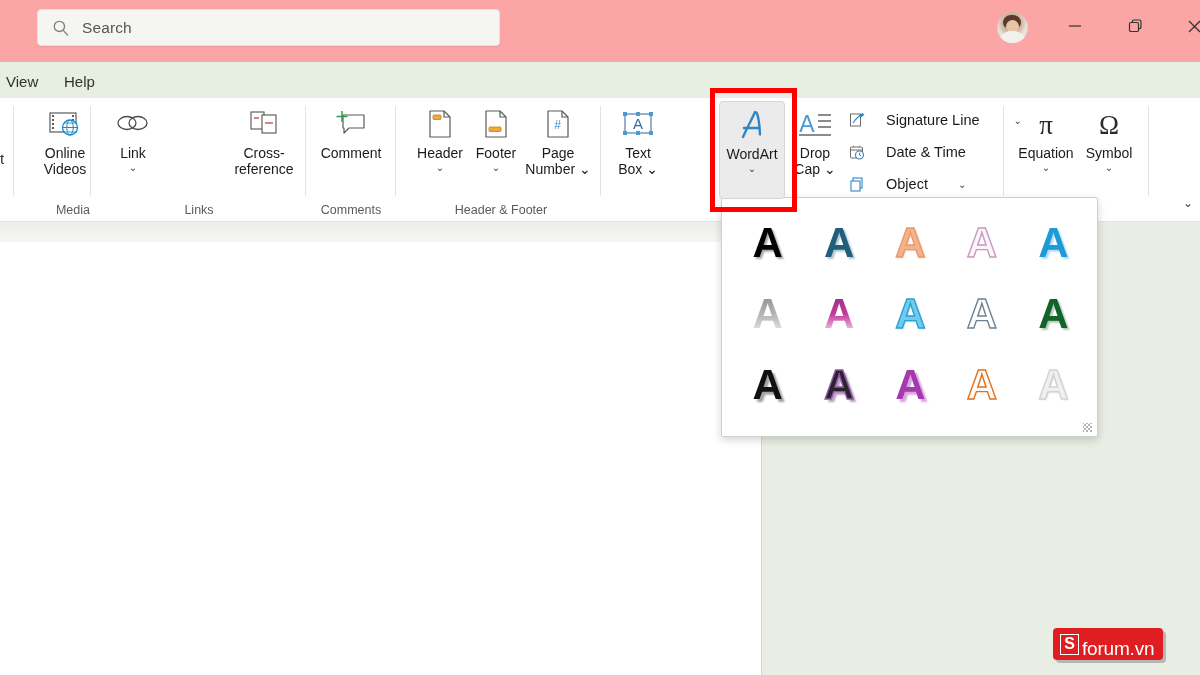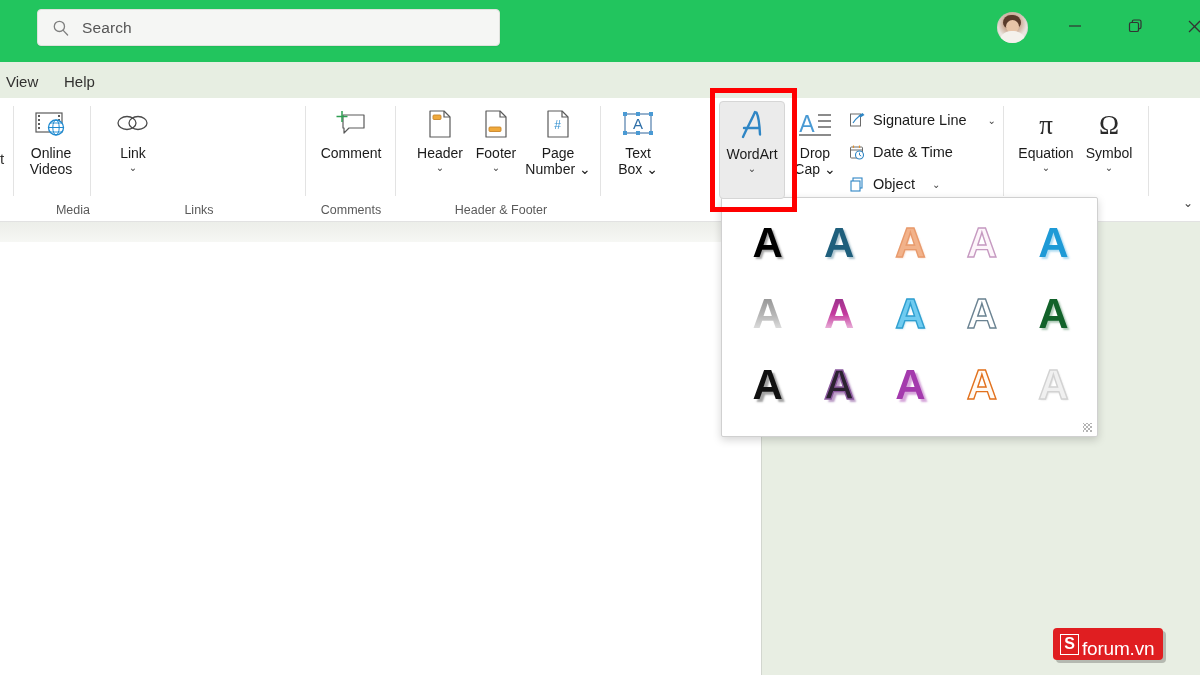--- a/index.html
+++ b/index.html
@@ -13,21 +13,21 @@
   #app {
     position: relative;
     width: 1200px; height: 675px;
     background: #e8eee3;
   }
 
   
   .titlebar {
     position: absolute; left: 0; top: 0;
     width: 1200px; height: 62px;
-    background: #22c55e;
+    background: #fca5a5;
   }
   .search-box {
     position: absolute; left: 37px; top: 9px;
     width: 463px; height: 37px;
     background: #f5f6f4;
     border: 1px solid #dfe2dd;
     border-radius: 4px;
     display: flex; align-items: center;
     padding-left: 14px;
     box-shadow: 0 0.5px 1px rgba(0,0,0,.05);
@@ -148,21 +148,21 @@
 
   .rb-big.selected {
     background: #ebebeb;
     border: 1px solid #d6d6d6;
   }
 
   
   .rb-small {
     position: absolute;
     height: 26px;
-    display: flex; align-items: center; gap: 7px;
+    display: flex; align-items: center; gap: 20px;
     font-size: 14.5px; color: #1b1b1b;
     border-radius: 3px; padding: 0 3px;
     white-space: nowrap;
   }
   .rb-small .sic { width: 18px; height: 18px; flex: 0 0 18px; display:flex;align-items:center;justify-content:center;}
 
   
   .annot {
     position: absolute;
     border: 5px solid #ff0000;
@@ -344,21 +344,21 @@
     <div class="rb-sep" style="left:90px;"></div>
     <div class="rb-sep" style="left:305px;"></div>
     <div class="rb-sep" style="left:395px;"></div>
     <div class="rb-sep" style="left:600px;"></div>
     <div class="rb-sep" style="left:1003px;"></div>
     <div class="rb-sep" style="left:1148px;"></div>
   </div>
 
   <span class="cutoff-t">t</span>
 
-  <div class="rb-big" style="left:14px;">
+  <div class="rb-big" style="left:28px;">
     <span class="ic">
       <svg width="36" height="32" viewBox="0 0 36 32">
         <rect x="3" y="5" width="26" height="19" fill="#fff" stroke="#5a5a5a" stroke-width="1.2"></rect>
         <g fill="#5a5a5a">
           <rect x="5" y="7" width="2" height="2"></rect>
             <rect x="5" y="11" width="2" height="2"></rect>
           <rect x="5" y="15" width="2" height="2"></rect>
             <rect x="5" y="19" width="2" height="2"></rect>
           <rect x="25" y="7" width="2" height="2"></rect>
             <rect x="25" y="11" width="2" height="2"></rect>
@@ -380,20 +380,32 @@
       <svg width="38" height="30" viewBox="0 0 38 30">
         <ellipse cx="13" cy="14" rx="9" ry="6.5" fill="none" stroke="#4a4a4a" stroke-width="1.3"></ellipse>
         <ellipse cx="24" cy="14" rx="9" ry="6.5" fill="none" stroke="#4a4a4a" stroke-width="1.3"></ellipse>
       </svg>
     </span>
     <span class="lb">Link</span>
     <span class="dd">⌄</span>
   </div>
 
 
+  <div class="rb-big" style="left:226px; width:76px;">
+    <span class="ic">
+      <svg width="34" height="32" viewBox="0 0 34 32">
+        <rect x="4" y="4" width="13" height="17" fill="#fff" stroke="#5a5a5a" stroke-width="1.15"></rect>
+        <rect x="15" y="7" width="14" height="18" fill="#fff" stroke="#5a5a5a" stroke-width="1.15"></rect>
+        <line x1="7" y1="10" x2="12" y2="10" stroke="#d04b4b" stroke-width="1.4"></line>
+        <line x1="18" y1="15" x2="26" y2="15" stroke="#d04b4b" stroke-width="1.4"></line>
+      </svg>
+    </span>
+    <span class="lb">Cross-</span>
+    <span class="lb2">reference</span>
+  </div>
   <div class="grp-label" style="left:96px; width:206px;">Links</div>
 
   <div class="rb-big" style="left:313px; width:76px;">
     <span class="ic">
       <svg width="34" height="30" viewBox="0 0 34 30">
         <path d="M9 6h21v13H15l-5 5v-5H9z" fill="#fff" stroke="#5a5a5a" stroke-width="1.2" stroke-linejoin="round"></path>
         <line x1="8" y1="2" x2="8" y2="13" stroke="#2e9e52" stroke-width="1.5"></line>
         <line x1="2.5" y1="7.5" x2="13.5" y2="7.5" stroke="#2e9e52" stroke-width="1.5"></line>
       </svg>
     </span>

